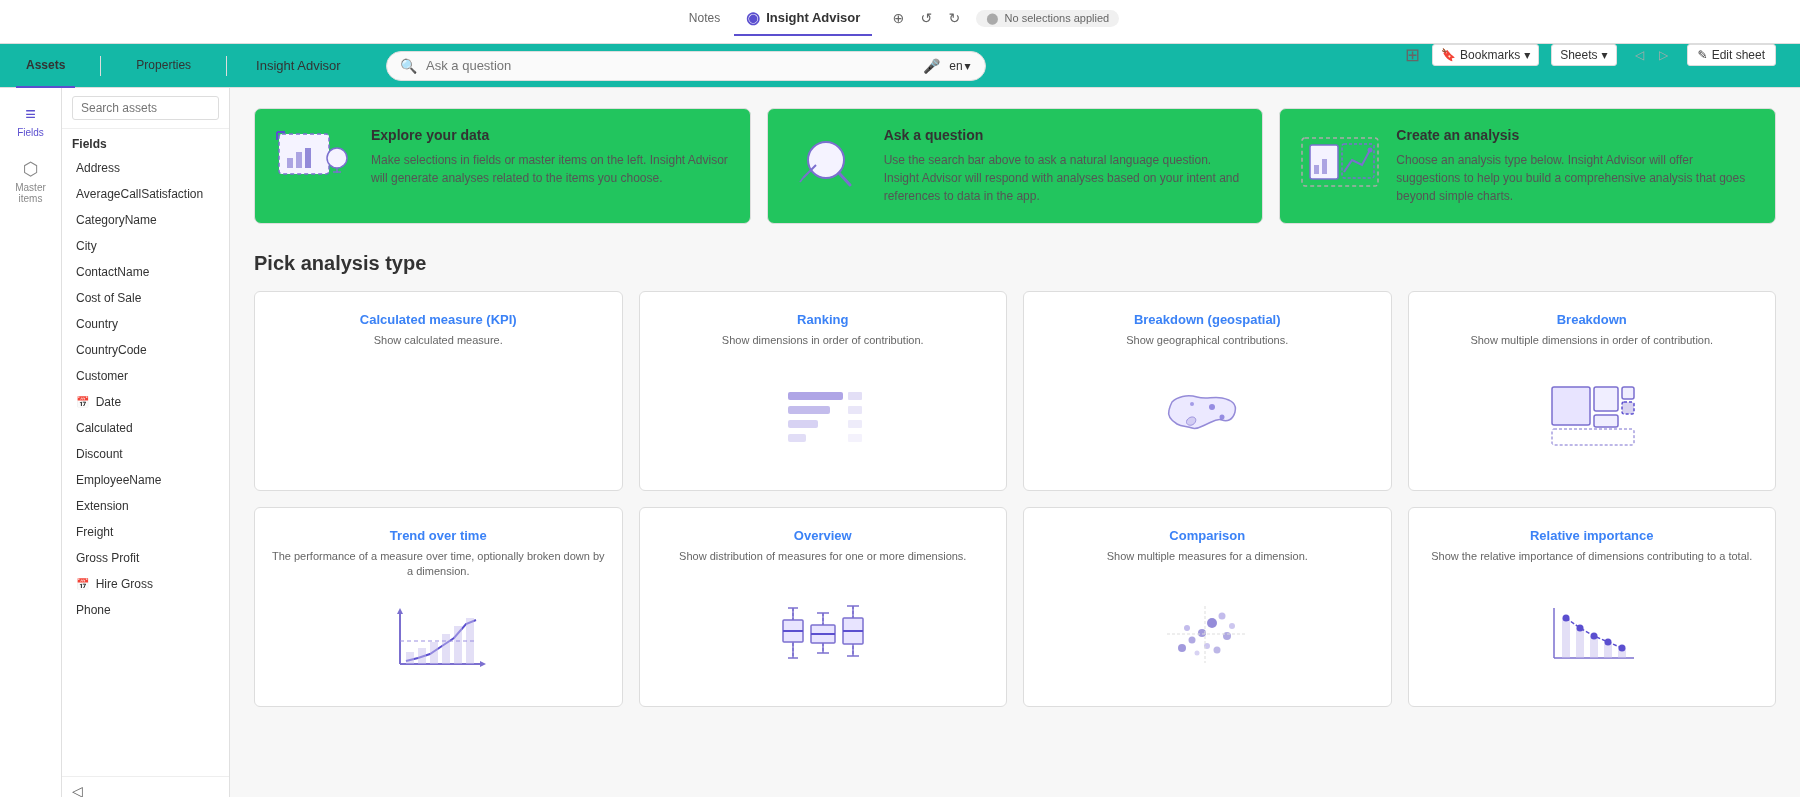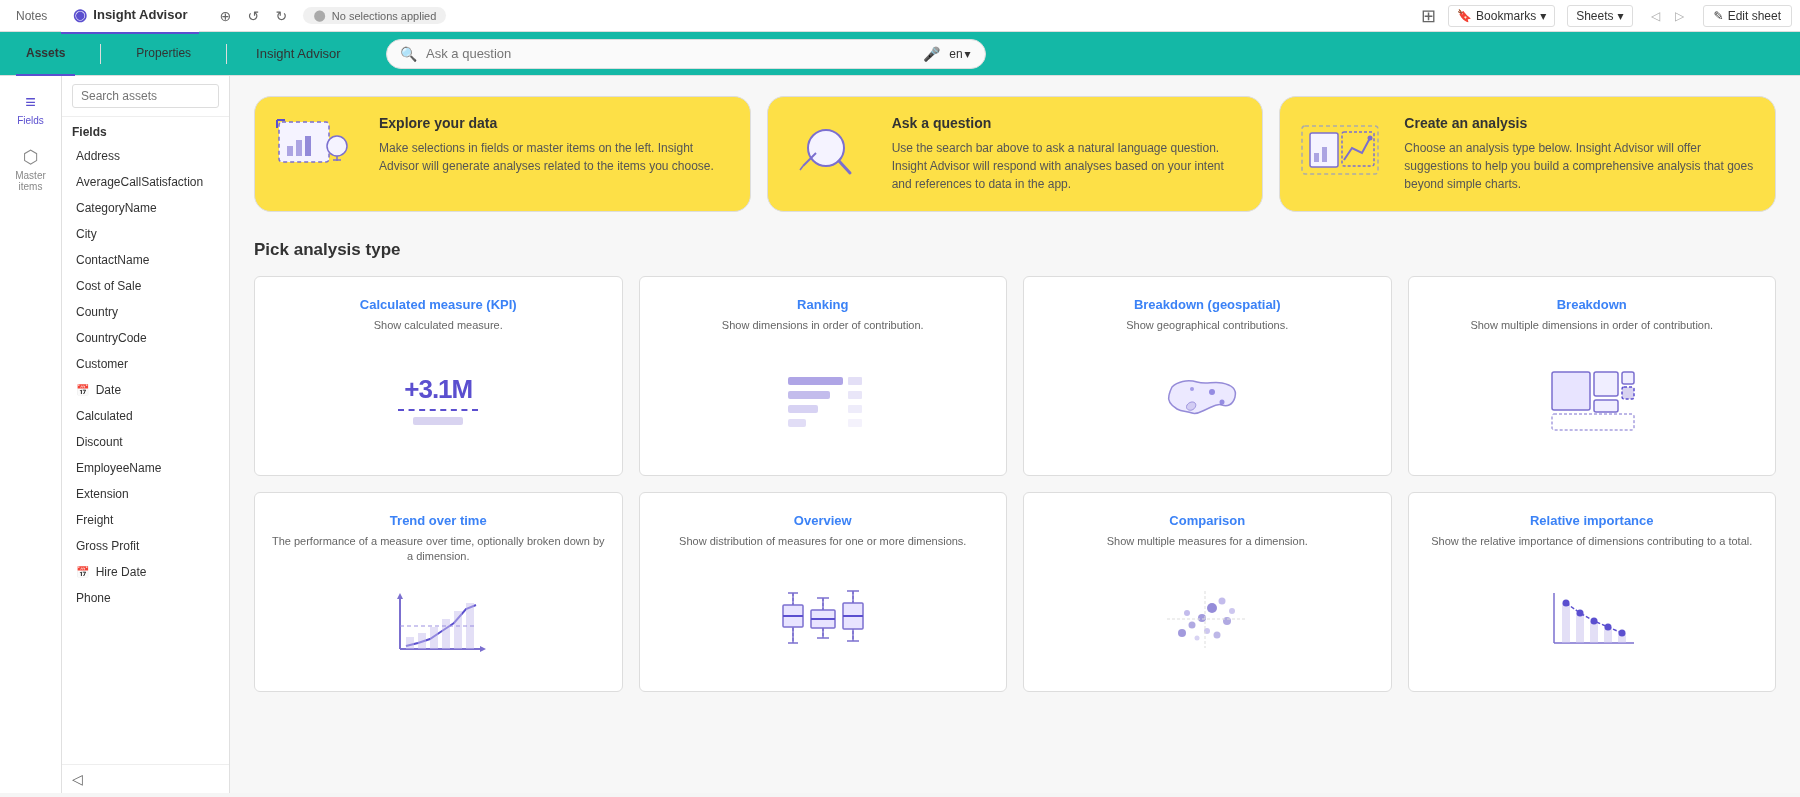--- a/index.html
+++ b/index.html
@@ -1,22 +1,22 @@
 <!DOCTYPE html>
 <html><head>
   <meta charset="utf-8">
   <style>
     * { box-sizing: border-box; margin: 0; padding: 0; }
     body { font-family: 'Segoe UI', Arial, sans-serif; font-size: 13px; background: #f5f5f5; color: #333; overflow: hidden; }
 
     
     .top-bar {
-      display: flex; align-items: center; height: 32px;
+      display: flex; align-items: center; height: 44px;
       background: #fff; border-bottom: 1px solid #ddd;
-      padding: 0 8px; gap: 8px;
+      padding: 0 24px; gap: 8px; flex-direction: column;
     }
     .top-bar-left { display: flex; align-items: center; gap: 6px; flex: 0 0 auto; }
     .notes-tab { font-size: 12px; color: #666; padding: 4px 8px; cursor: pointer; }
     .insight-tab {
       display: flex; align-items: center; gap: 6px;
       background: #fff; border: none;
       font-size: 13px; font-weight: 600; color: #333;
       padding: 0 12px; height: 36px;
       border-bottom: 2px solid #5b4fcf;
     }
@@ -96,29 +96,29 @@
     .sidebar-bottom-icon { color: #666; font-size: 14px; }
 
     
     .content-area { flex: 1; overflow-y: auto; padding: 20px 24px; background: #f7f7f7; }
     .content-area::-webkit-scrollbar { width: 8px; }
     .content-area::-webkit-scrollbar-thumb { background: #ccc; border-radius: 4px; }
 
     
     .top-cards { display: grid; grid-template-columns: 1fr 1fr 1fr; gap: 16px; margin-bottom: 28px; }
     .top-card {
-      background: #fde047; border: 1px solid #ddd; border-radius: 17px;
-      padding: 18px 20px; display: flex; align-items: flex-start; gap: 24px;
+      background: #22c55e; border: 1px solid #ddd; border-radius: 7px;
+      padding: 18px 20px; display: flex; align-items: flex-start; gap: 16px;
     }
     .top-card-icon { width: 80px; height: 70px; flex-shrink: 0; display: flex; align-items: center; justify-content: center; }
     .top-card-text .card-title { font-size: 14px; font-weight: 700; color: #333; margin-bottom: 8px; }
     .top-card-text .card-desc { font-size: 12px; color: #555; line-height: 1.5; }
 
     
-    .section-title { font-size: 17px; font-weight: 600; color: #333; margin-bottom: 16px; }
+    .section-title { font-size: 20px; font-weight: 600; color: #333; margin-bottom: 16px; }
     .analysis-grid { display: grid; grid-template-columns: repeat(4, 1fr); gap: 16px; }
     .analysis-card {
       background: #fff; border: 1px solid #ddd; border-radius: 6px;
       padding: 20px 16px; display: flex; flex-direction: column; align-items: center; text-align: center; min-height: 200px;
     }
     .analysis-card-title { font-size: 13px; font-weight: 700; color: #3b82f6; margin-bottom: 6px; }
     .analysis-card-desc { font-size: 11px; color: #666; margin-bottom: 16px; line-height: 1.4; }
     .analysis-visual { flex: 1; display: flex; align-items: center; justify-content: center; width: 100%; }
   </style>
 </head>
@@ -249,21 +249,21 @@
             <span>Extension</span>
           </div>
           <div class="sidebar-item">
             <span>Freight</span>
           </div>
           <div class="sidebar-item">
             <span>Gross Profit</span>
           </div>
           <div class="sidebar-item">
             <span class="cal-icon" style="font-size: 11px;">📅</span>
-            <span>Hire Date</span>
+            <span>Hire Gross</span>
           </div>
           <div class="sidebar-item">
             <span>Phone</span>
           </div>
         </div>
       <div class="sidebar-bottom">
         <span class="sidebar-bottom-icon">◁</span>
       </div>
     </div>
   </div>
@@ -337,27 +337,20 @@
       </div>
     </div>
 
     <div class="section-title">Pick analysis type</div>
 
     <div class="analysis-grid">
 
       <div class="analysis-card">
         <div class="analysis-card-title">Calculated measure (KPI)</div>
         <div class="analysis-card-desc">Show calculated measure.</div>
-        <div class="analysis-visual">
-          <div style="text-align:center;">
-            <div style="font-size:26px; font-weight:700; color:#5b4fcf; letter-spacing:-1px;">+3.1M</div>
-            <div style="border-top:2px dashed #5b4fcf; width:80px; margin:4px auto;"></div>
-            <div style="width:50px; height:8px; background:#d8d3f0; margin:6px auto; border-radius:2px;"></div>
-          </div>
-        </div>
       </div>
 
       <div class="analysis-card">
         <div class="analysis-card-title">Ranking</div>
         <div class="analysis-card-desc">Show dimensions in order of contribution.</div>
         <div class="analysis-visual">
           <svg width="90" height="70" viewBox="0 0 90 70">
             <rect x="10" y="10" width="55" height="8" rx="2" fill="#9b8fe0" opacity="0.8"></rect>
             <rect x="10" y="24" width="42" height="8" rx="2" fill="#9b8fe0" opacity="0.6"></rect>
             <rect x="10" y="38" width="30" height="8" rx="2" fill="#9b8fe0" opacity="0.4"></rect>

